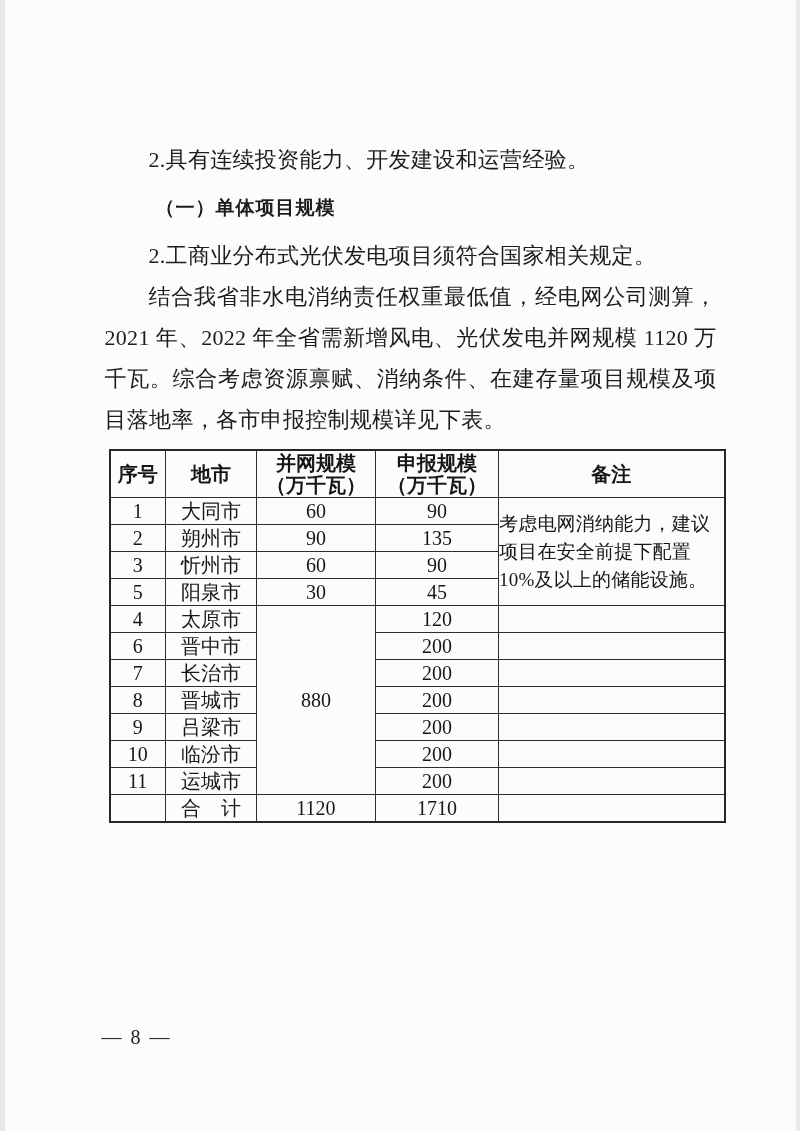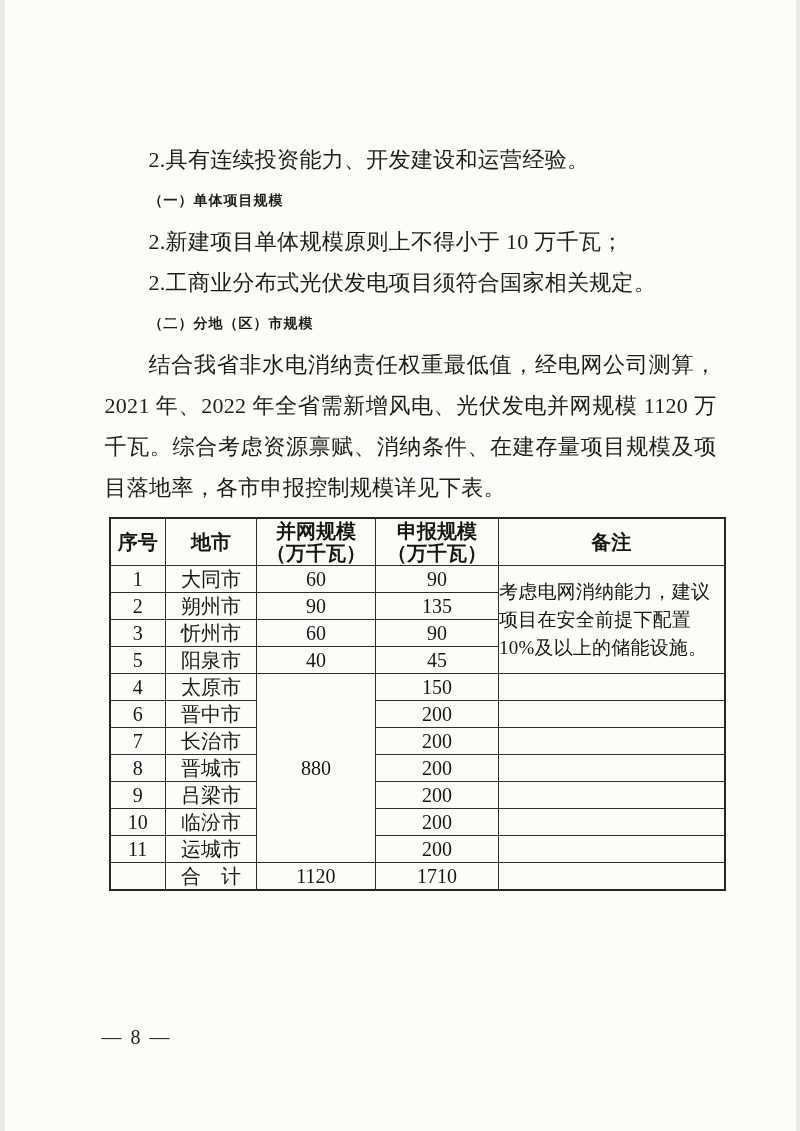--- a/index.html
+++ b/index.html
@@ -31,23 +31,23 @@
   .h-sans {
     margin: 0;
     font-family: "Liberation Sans", "DejaVu Sans", sans-serif;
     font-weight: 700;
     font-size: 22px;
     line-height: 41px;
     text-indent: 44px;
     letter-spacing: 1px;
   }
   .h-kai {
-    margin: 0;
+    margin: 7px;
     font-weight: 700;
-    font-size: 14px;
+    font-size: 19px;
     line-height: 41px;
     text-indent: 44px;
     letter-spacing: 1px;
   }
   table.city-scale {
     margin-top: 9px;
     margin-left: 4px;
     border-collapse: collapse;
     table-layout: fixed;
     width: 615px;
@@ -84,23 +84,21 @@
     color: #222;
   }
 </style>
 </head>
 <body>
 
 <div class="page">
   <div class="content">
     <p class="para">2.具有连续投资能力、开发建设和运营经验。</p>
     <p class="h-kai">（一）单体项目规模</p>
-    <p class="para">2.新建项目单体规模原则上不得小于 10 万千瓦；</p>
     <p class="para">2.工商业分布式光伏发电项目须符合国家相关规定。</p>
-    <p class="h-kai">（二）分地（区）市规模</p>
     <p class="para">结合我省非水电消纳责任权重最低值，经电网公司测算，2021 年、2022 年全省需新增风电、光伏发电并网规模 1120 万千瓦。综合考虑资源禀赋、消纳条件、在建存量项目规模及项目落地率，各市申报控制规模详见下表。</p>
 
     <table class="city-scale">
       <colgroup>
         <col style="width:56px">
         <col style="width:91px">
         <col style="width:119px">
         <col style="width:123px">
         <col style="width:226px">
       </colgroup>
@@ -131,28 +129,28 @@
         </tr>
         <tr>
           <td>3</td>
           <td>忻州市</td>
           <td>60</td>
           <td>90</td>
         </tr>
         <tr>
           <td>5</td>
           <td>阳泉市</td>
-          <td>40</td>
+          <td>30</td>
           <td>45</td>
         </tr>
         <tr>
           <td>4</td>
           <td>太原市</td>
           <td rowspan="7">880</td>
-          <td>150</td>
+          <td>120</td>
           <td></td>
         </tr>
         <tr>
           <td>6</td>
           <td>晋中市</td>
           <td>200</td>
           <td></td>
         </tr>
         <tr>
           <td>7</td>

